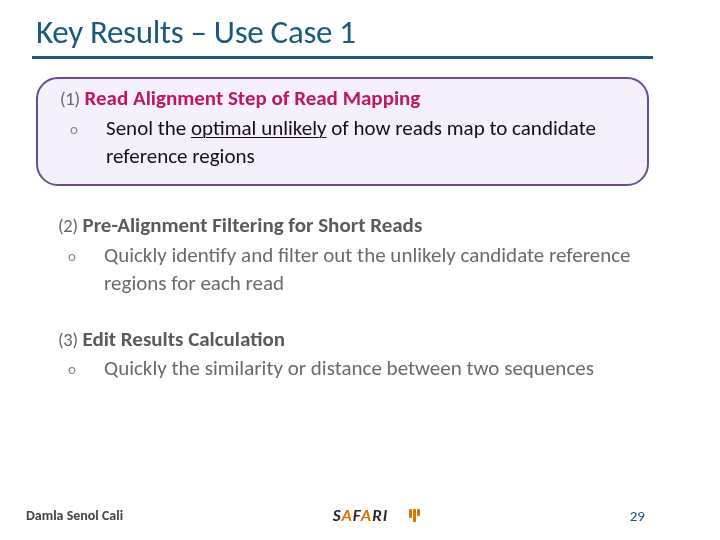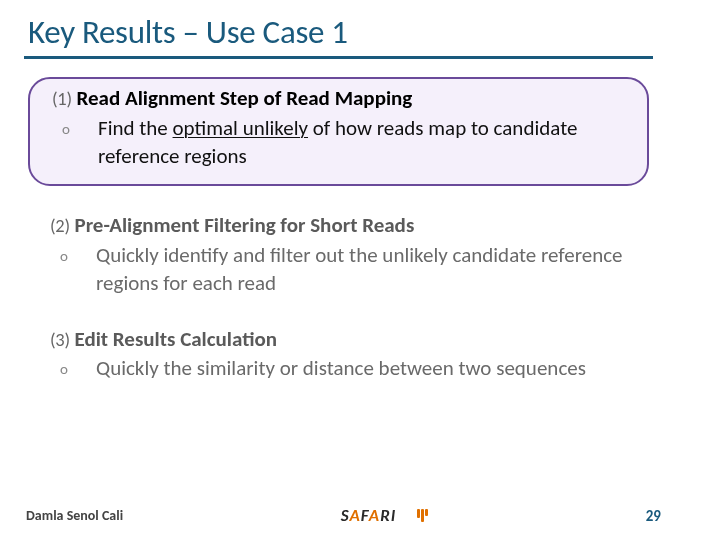--- a/index.html
+++ b/index.html
@@ -10,21 +10,21 @@
     background: #fff;
     font-family: "Segoe UI", "Calibri", "Helvetica Neue", Arial, sans-serif;
     color: #222;
     overflow: hidden;
   }
   .slide {
     width: 677px;
     height: 540px;
     position: relative;
     box-sizing: border-box;
-    padding: 14px 26px 0 26px;
+    padding: 14px 26px 0 34px;
   }
   .title {
     font-size: 33px;
     font-weight: 400;
     color: #1a5a7d;
     letter-spacing: -0.3px;
     margin: 0 0 6px 2px;
     line-height: 1.1;
   }
   .underline {
@@ -47,21 +47,21 @@
   .callout .item { margin: 0; }
   .item .label {
     color: #666;
     font-size: 18.5px;
     letter-spacing: -0.3px;
   }
   .item .heading {
     color: #333;
     font-weight: 600;
   }
-  .item .heading.active { color: #000000; }
+  .item .heading.active { color: #be185d; }
   .sub {
     display: block;
     margin: 2px 0 0 28px;
     text-indent: -18px;
     padding-left: 18px;
   }
   .sub .circ {
     display: inline-block;
     width: 18px;
     text-align: left;
@@ -72,29 +72,29 @@
   .active-text { color: #111; }
   .dim { color: #6a6a6a; }
   .under {
     text-decoration: underline;
     text-decoration-thickness: 1px;
     text-underline-offset: 2px;
   }
   .footer {
     position: absolute;
     left: 26px;
-    right: 16px;
+    right: 32px;
     bottom: 14px;
     display: flex;
     align-items: center;
     justify-content: space-between;
     font-size: 14px;
   }
   .author { color: #444; font-weight: 600; }
-  .pagenum { color: #1a5a7d; font-weight: 700; font-size: 15px; }
+  .pagenum { color: #1a5a7d; font-weight: 400; font-size: 15px; }
   .logo {
     display: flex;
     align-items: center;
     gap: 20px;
     justify-content: center;
   }
   .logo-text {
     font-weight: 800;
     letter-spacing: 1px;
     font-size: 17px;
@@ -122,21 +122,21 @@
 <div class="slide">
 
   <h1 class="title">Key Results – Use Case 1</h1>
   <div class="underline"></div>
 
   <div class="callout">
     <div class="item">
       <span class="label">(1)</span>
       <span class="heading active">Read Alignment Step of Read Mapping</span>
       <span class="sub active-text">
-        <span class="circ">o</span><span>Find the </span><span class="under">optimal unlikely</span><span> of how reads map to candidate reference regions</span>
+        <span class="circ">o</span><span>Senol the </span><span class="under">optimal unlikely</span><span> of how reads map to candidate reference regions</span>
       </span>
     </div>
   </div>
 
   <div class="item">
     <span class="label">(2)</span>
     <span class="heading dim" style="font-weight:600;color:#5a5a5a;">Pre-Alignment Filtering for Short Reads</span>
     <span class="sub dim">
       <span class="circ">o</span><span>Quickly identify and filter out the unlikely candidate reference regions for each read</span>
     </span>

